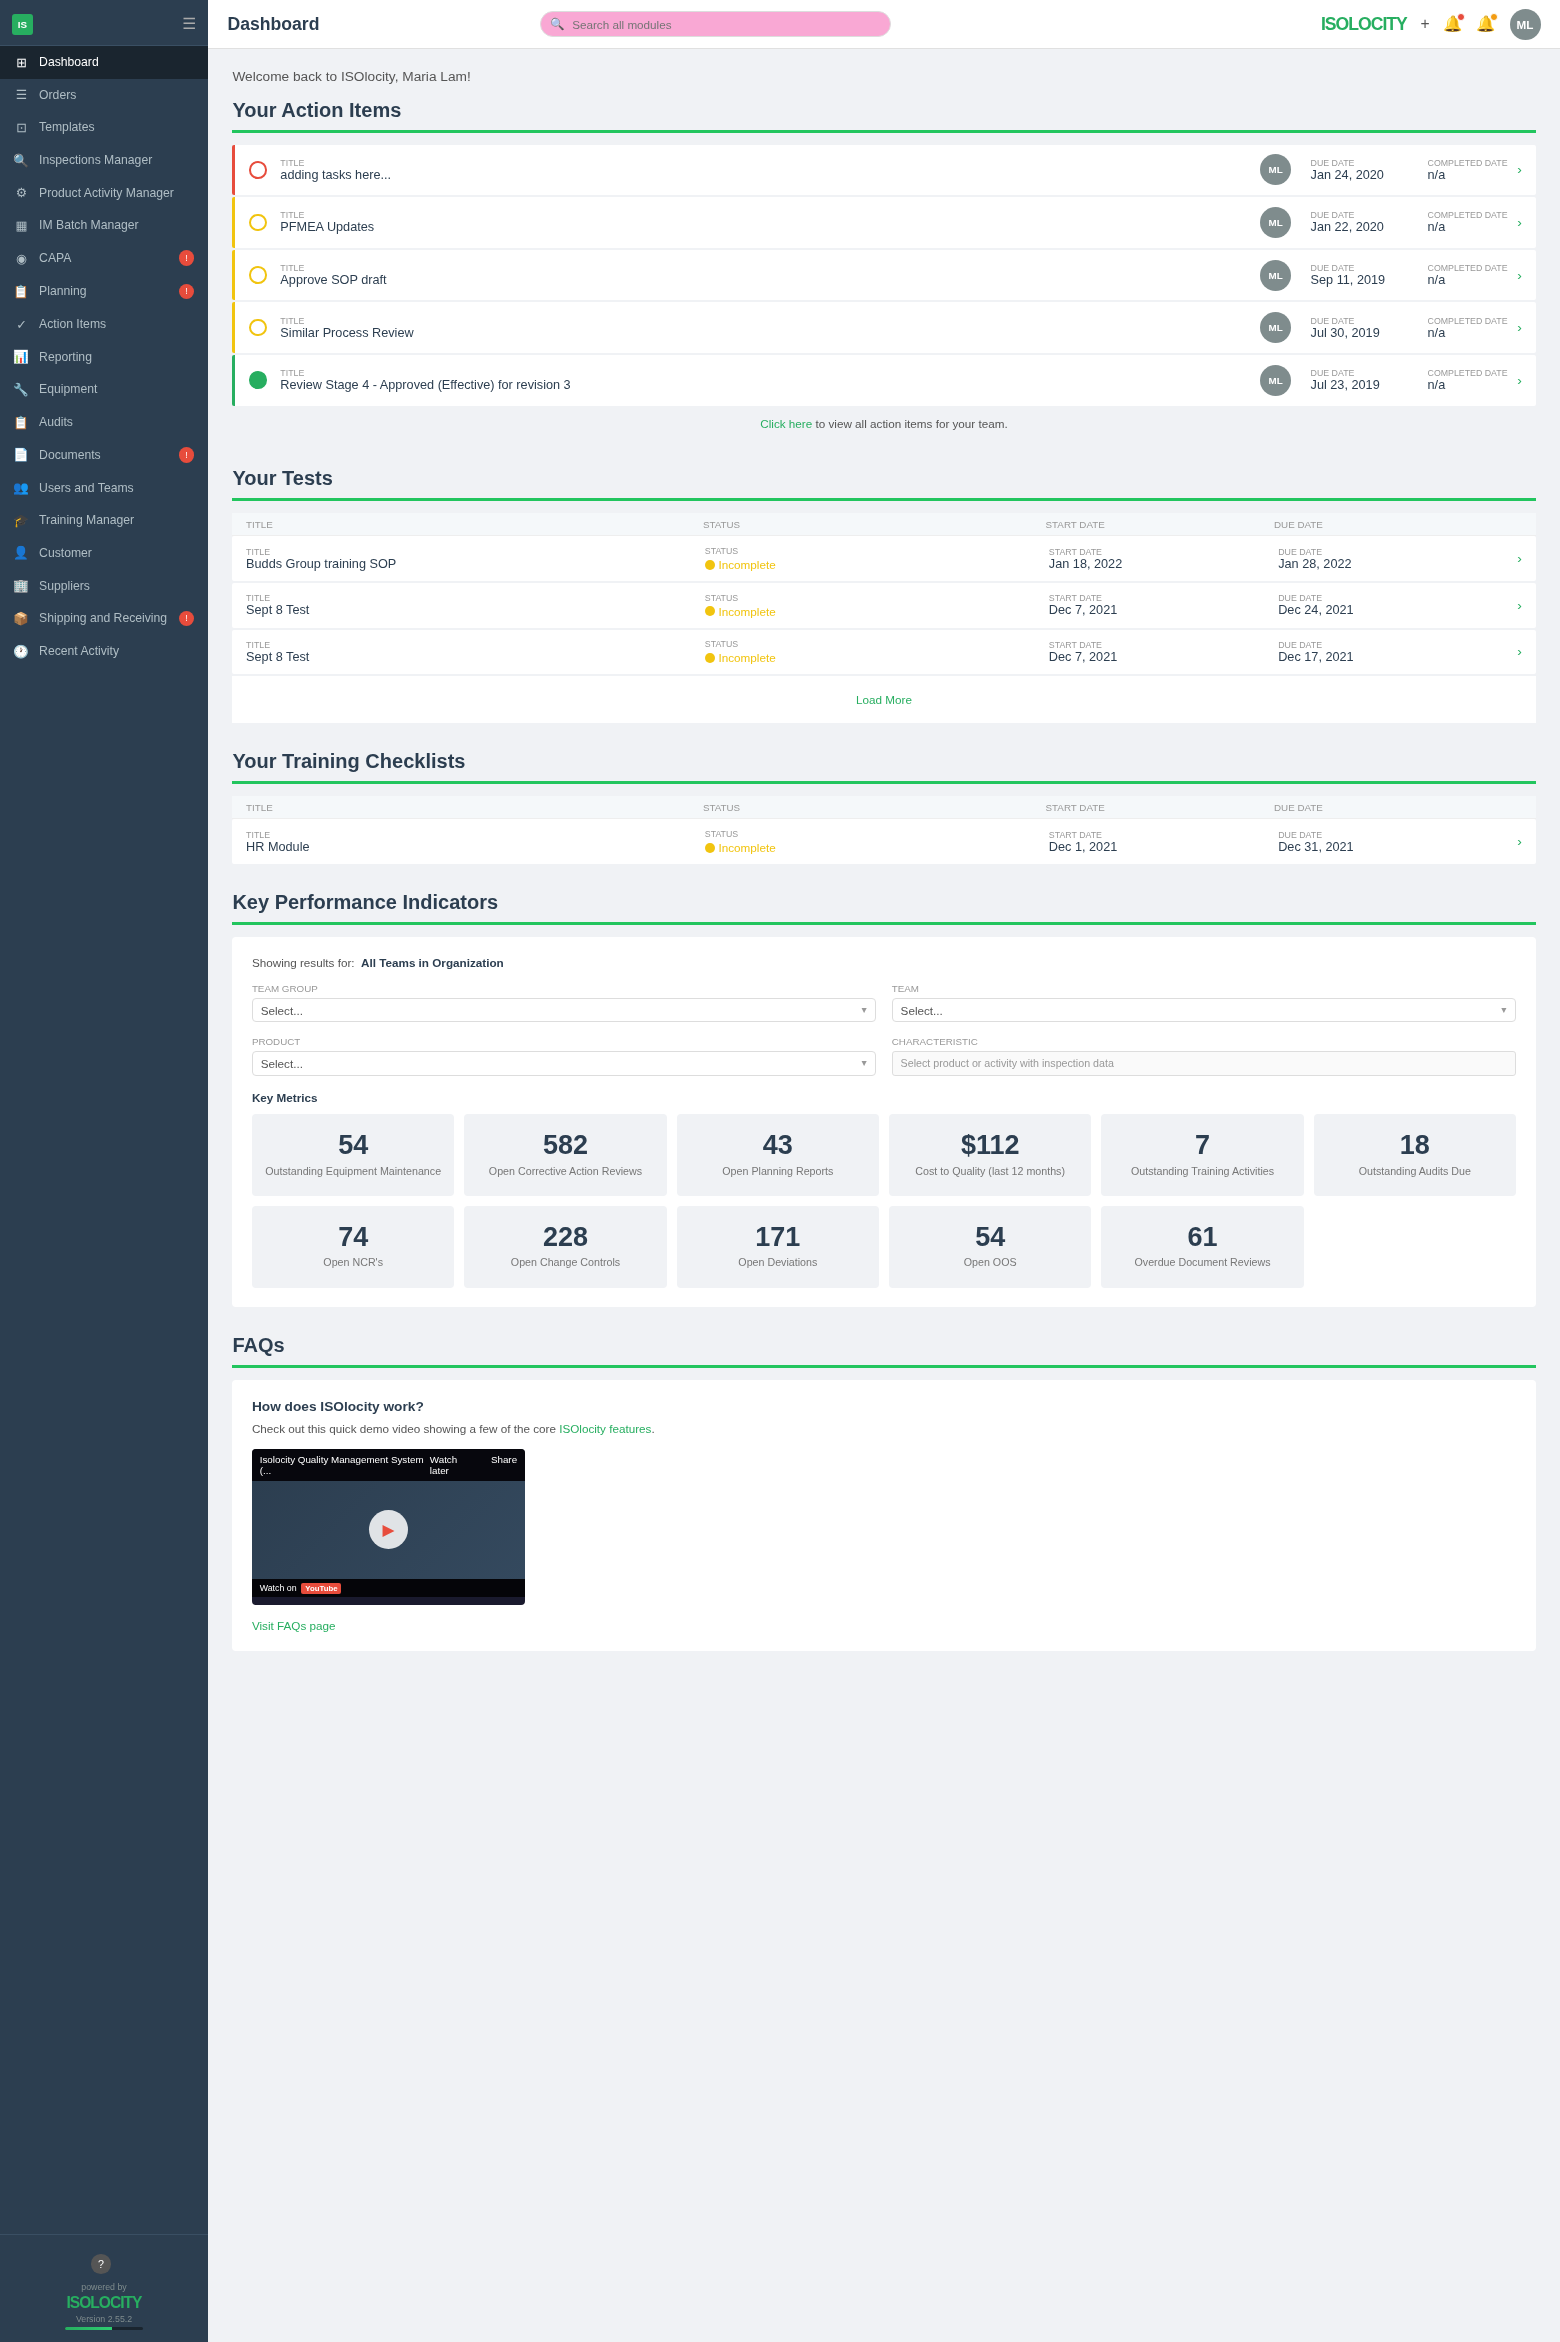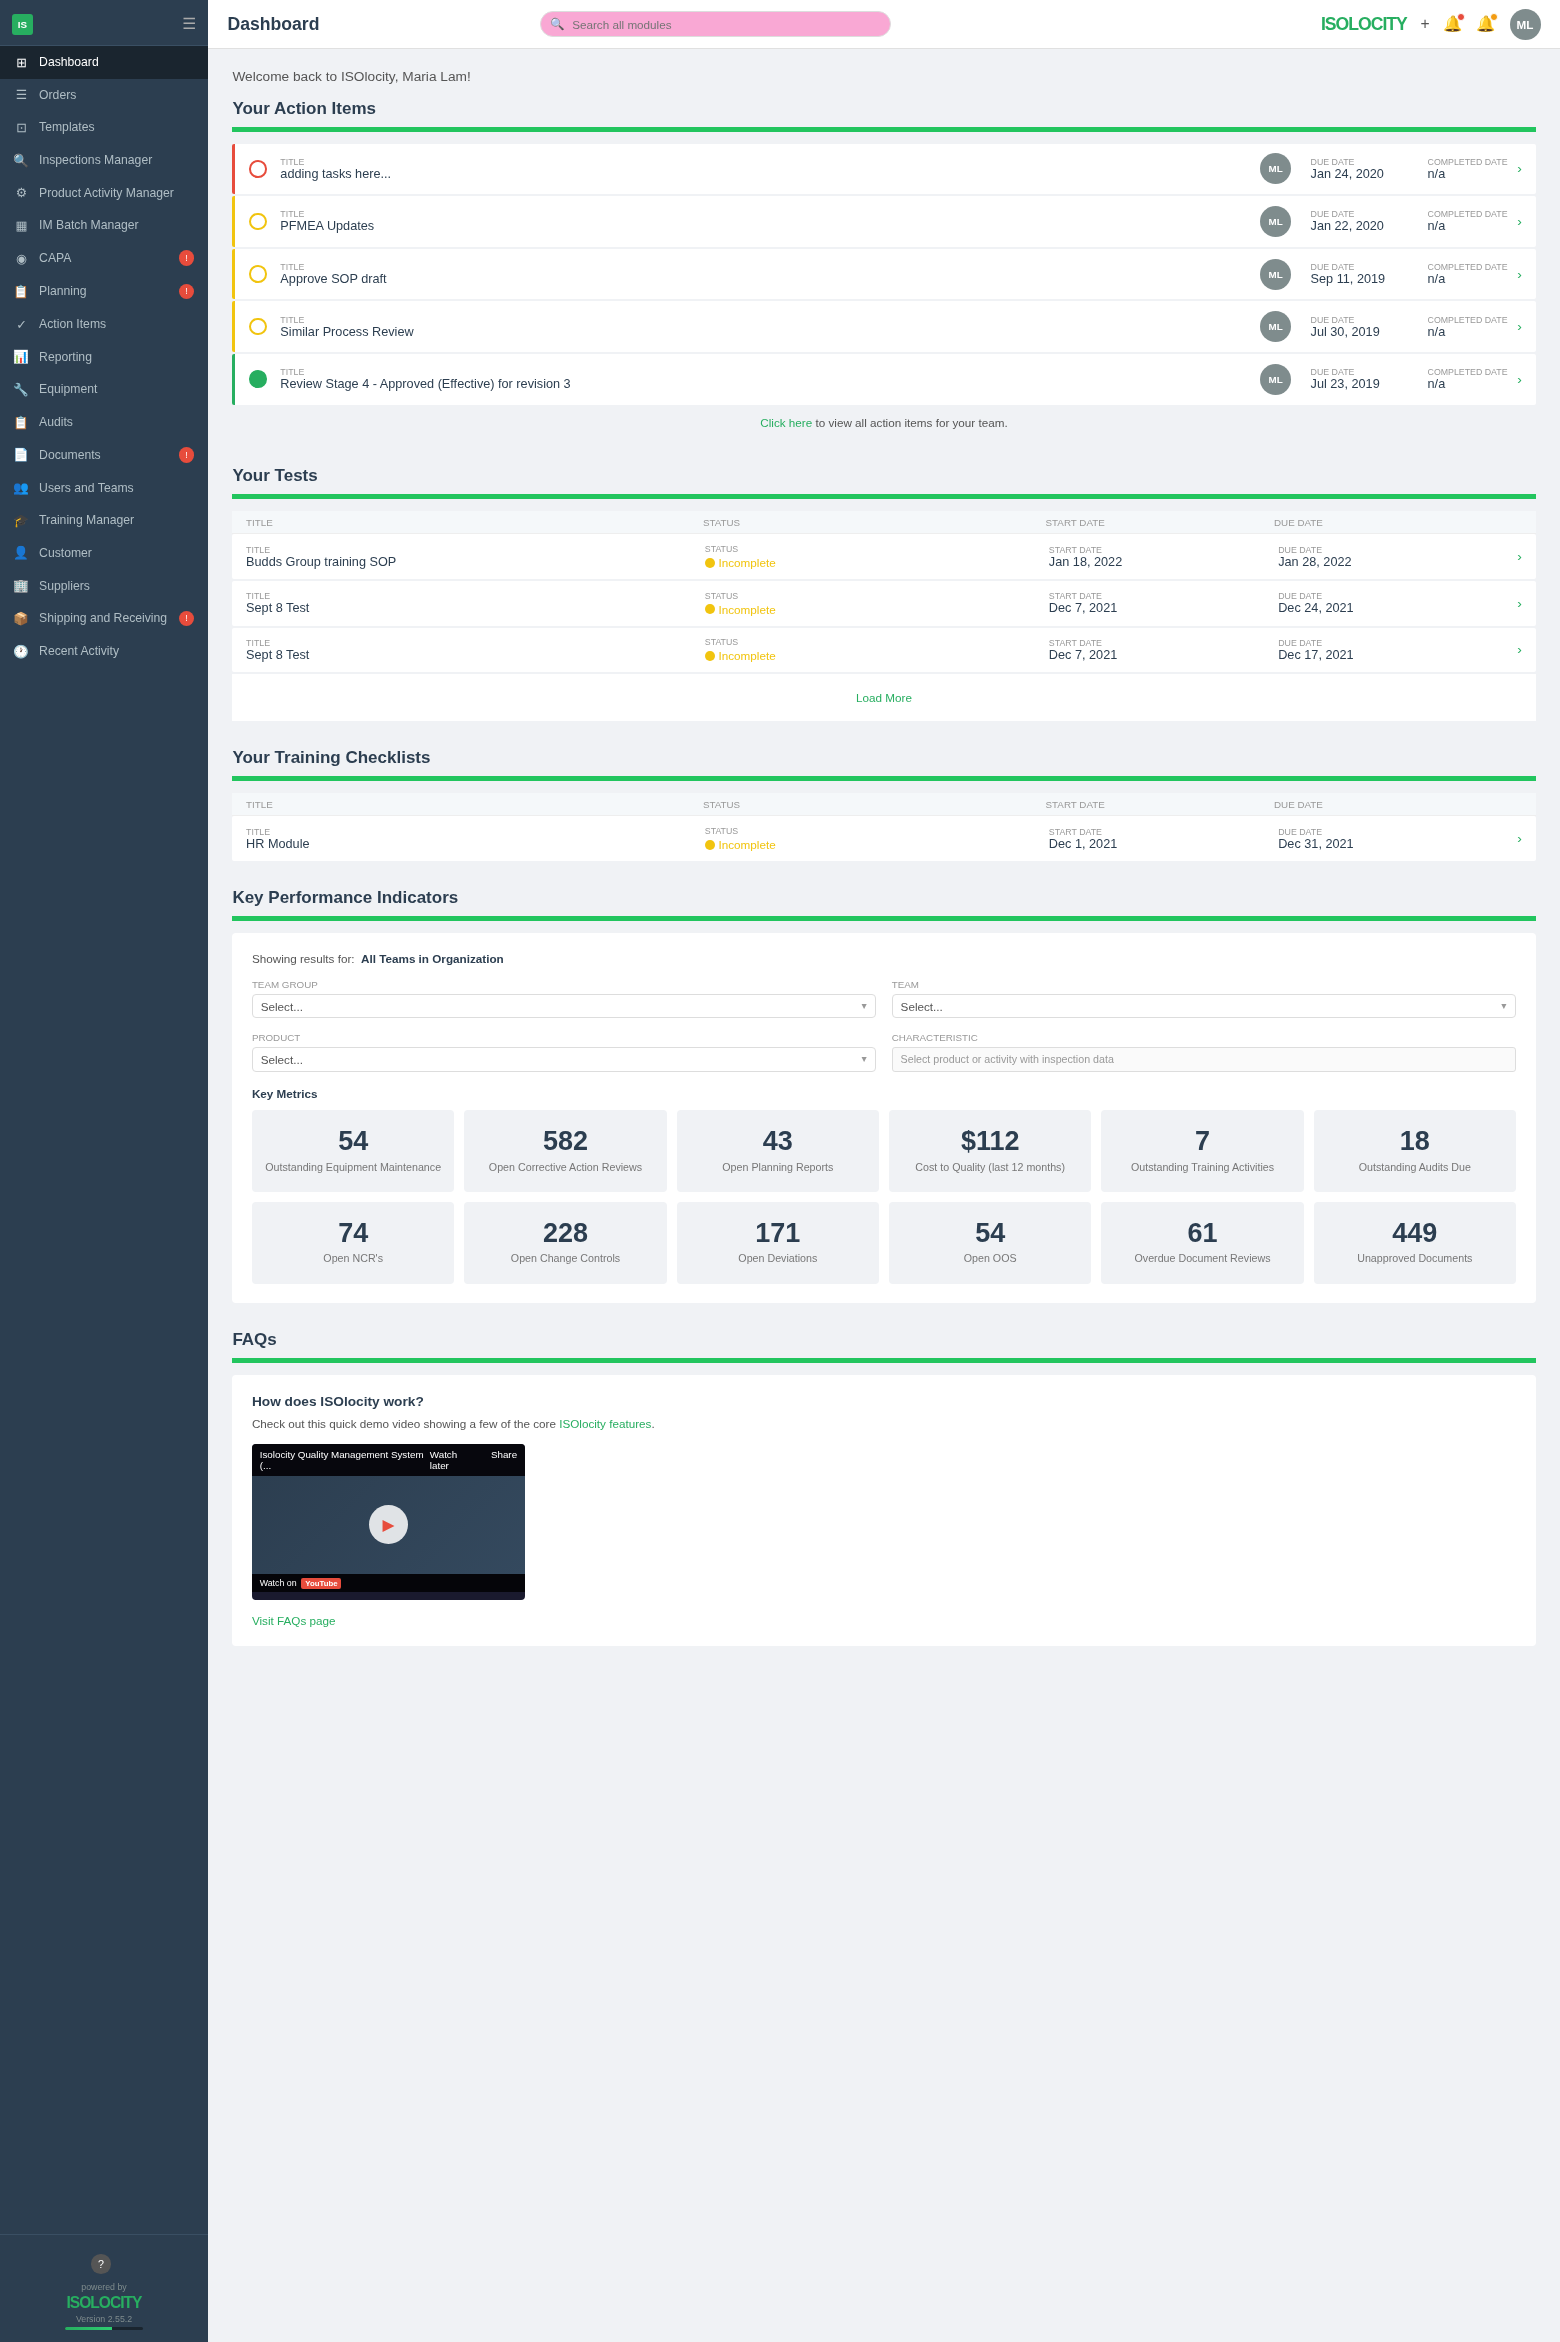--- a/index.html
+++ b/index.html
@@ -102,21 +102,21 @@
     .topbar-icon .dot { width: 7.8px; height: 7.8px; background: #e74c3c; border-radius: 50%; position: absolute; top: -2px; right: -2px; border: 1px solid #fff; }
     .topbar-icon .dot-orange { background: #f39c12; }
     .avatar-circle { width: 31px; height: 31px; background: #7f8c8d; border-radius: 50%; display: flex; align-items: center; justify-content: center; color: #fff; font-size: 11.7px; font-weight: 700; cursor: pointer; }
 
     
     #content { padding: 19.5px 24.4px; flex: 1; }
     .welcome-text { font-size: 13.7px; color: #555; margin-bottom: 15.6px; }
 
     
     .section { margin-bottom: 27px; }
-    .section-title { font-size: 17px; font-weight: 600; color: #2c3e50; margin-bottom: 11.7px; padding-bottom: 7.8px; border-bottom: 5px solid #22c55e; }
+    .section-title { font-size: 20px; font-weight: 600; color: #2c3e50; margin-bottom: 11.7px; padding-bottom: 7.8px; border-bottom: 3px solid #22c55e; }
 
     
     .action-item-row {
       display: flex;
       align-items: center;
       padding: 9.8px 13.7px;
       border-left: 3.9px solid transparent;
       background: #fff;
       margin-bottom: 2px;
       border-radius: 2px;
@@ -669,24 +669,20 @@
     <div class="kpi-label">Open Deviations</div>
   </div>
             <div class="kpi-card">
     <div class="kpi-number">54</div>
     <div class="kpi-label">Open OOS</div>
   </div>
             <div class="kpi-card">
     <div class="kpi-number">61</div>
     <div class="kpi-label">Overdue Document Reviews</div>
   </div>
-            <div class="kpi-card">
-    <div class="kpi-number">449</div>
-    <div class="kpi-label">Unapproved Documents</div>
-  </div>
           </div>
       </div>
     </div>
 
     <div class="section">
       <div class="section-title">FAQs</div>
       <div class="faq-section">
         <div class="faq-q">How does ISOlocity work?</div>
         <div class="faq-desc">
           Check out this quick demo video showing a few of the core <a href="#">ISOlocity features</a>.

